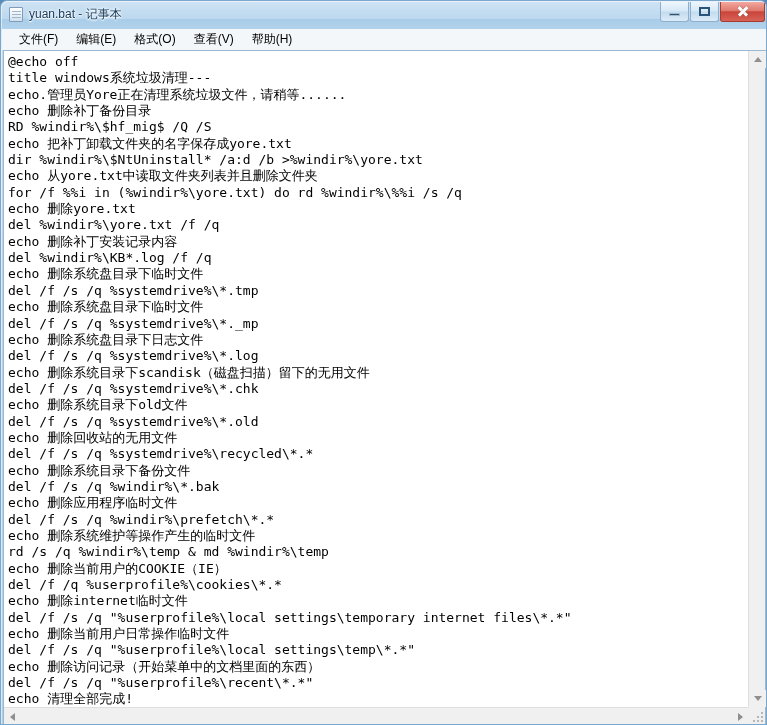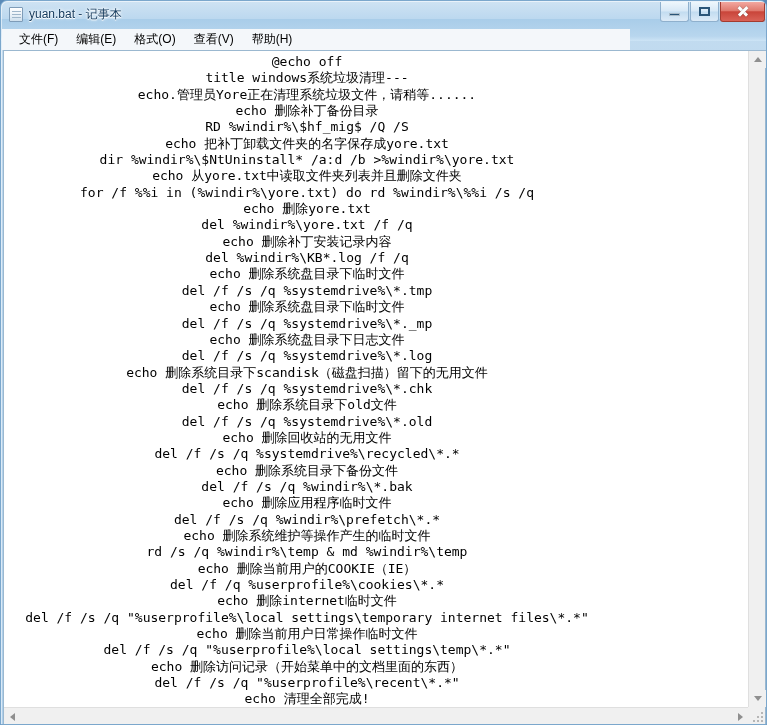--- a/index.html
+++ b/index.html
@@ -124,21 +124,21 @@
     background: #ffffff;
     box-shadow: 0 0 1px rgba(0,0,0,0.5);
   }
   .glyph-close::before { transform: rotate(45deg); }
   .glyph-close::after  { transform: rotate(-45deg); }
 
   
   #menubar {
     position: absolute;
     left: 1px; top: 28px;
-    width: 628px;
+    width: 765px;
     height: 21px;
     background: #f4f7fa;
     display: flex;
     align-items: center;
     padding-left: 8px;
     box-sizing: border-box;
   }
   .menu-item {
     font-size: 12px;
     color: #000000;
@@ -161,21 +161,20 @@
   }
   #editor {
     position: absolute;
     left: 0; top: 0;
     width: 602px;
     height: 656px;
     background: #ffffff;
     overflow: hidden;
     box-sizing: border-box;
     padding: 3px 0 0 4px;
-    text-align: center;
   }
   #text-content {
     font-family: "DejaVu Sans Mono", "Liberation Mono", monospace;
     font-size: 13px;
     line-height: 16.35px;
     color: #000000;
     white-space: pre;
     letter-spacing: 0px;
   }
 

